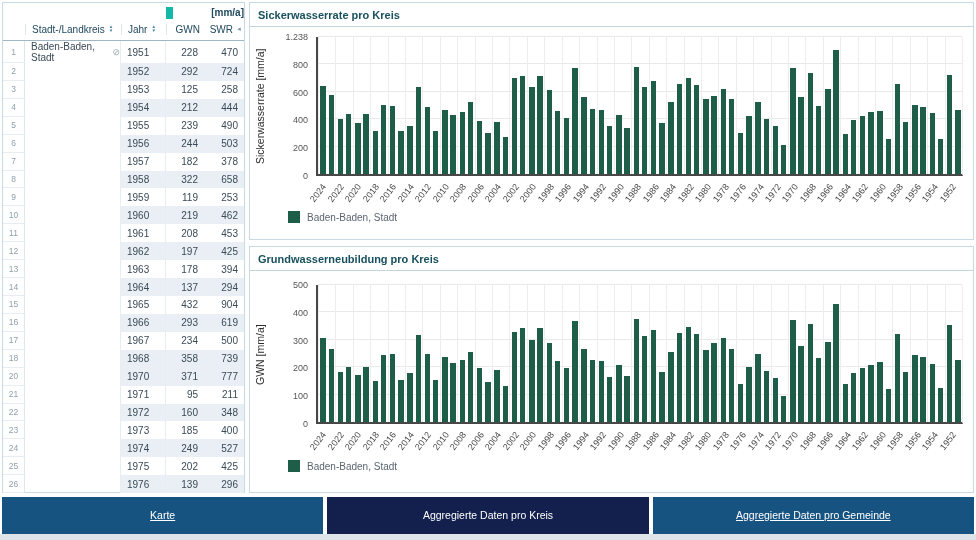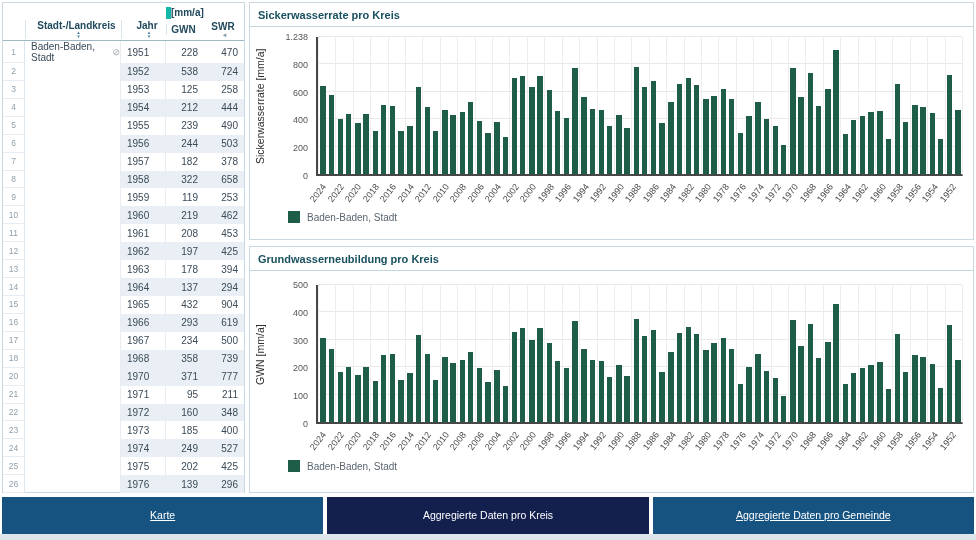--- a/index.html
+++ b/index.html
@@ -12,23 +12,23 @@
   .thead{height:37px;border-bottom:1px solid #9fb7c4;}
   .thr{display:flex;}
   .unit-row{height:16px;align-items:flex-end;}
   .label-row{height:20px;align-items:center;}
   .c{box-sizing:border-box;}
   .c.num{width:22px;}
   .c.kreis{width:96px;border-left:1px solid #dbe5ec;}
   .c.jahr{width:45px;border-left:1px solid #dbe5ec;}
   .c.gwn{width:38px;}
   .c.swr{width:40px;}
-  .c.mm{width:78px;border-left:5px solid #14b8a6;text-align:left;
+  .c.mm{width:78px;border-left:7px solid #14b8a6;text-align:right;
         font-size:10px;font-weight:bold;color:#214a5e;padding-bottom:1px;}
-  .th{font-size:10px;font-weight:bold;color:#214a5e;display:flex;align-items:center;flex-direction:column;}
+  .th{font-size:10px;font-weight:normal;color:#214a5e;display:flex;align-items:center;}
   .label-row .kreis{padding-left:6px;}
   .label-row .jahr{padding-left:6px;}
   .label-row .gwn{justify-content:flex-end;padding-right:4px;border-left:1px solid #dbe5ec;}
   .label-row .swr{justify-content:flex-end;padding-right:2px;}
   .sort{display:inline-flex;flex-direction:column;margin-left:4px;line-height:4px;
         font-size:4.5px;color:#3c7fa3;}
   .collapse-arrow{font-size:6px;color:#7d9aad;margin-left:3px;}
   .tbody{display:flex;flex-direction:column;height:452px;}
   .trow{flex:1;display:flex;align-items:stretch;font-size:10px;color:#3a4a57;}
   .trow .c{display:flex;align-items:center;}
@@ -130,21 +130,21 @@
             <span class="row-action">⊘</span>
           </div>
           <div class="c jahr">1951</div>
           <div class="c gwn">228</div>
           <div class="c swr">470</div>
         </div>
         <div class="trow stripe">
           <div class="c num">2</div>
           <div class="c kreis"></div>
           <div class="c jahr">1952</div>
-          <div class="c gwn">538</div>
+          <div class="c gwn">292</div>
           <div class="c swr">724</div>
         </div>
         <div class="trow">
           <div class="c num">3</div>
           <div class="c kreis"></div>
           <div class="c jahr">1953</div>
           <div class="c gwn">125</div>
           <div class="c swr">258</div>
         </div>
         <div class="trow stripe">

